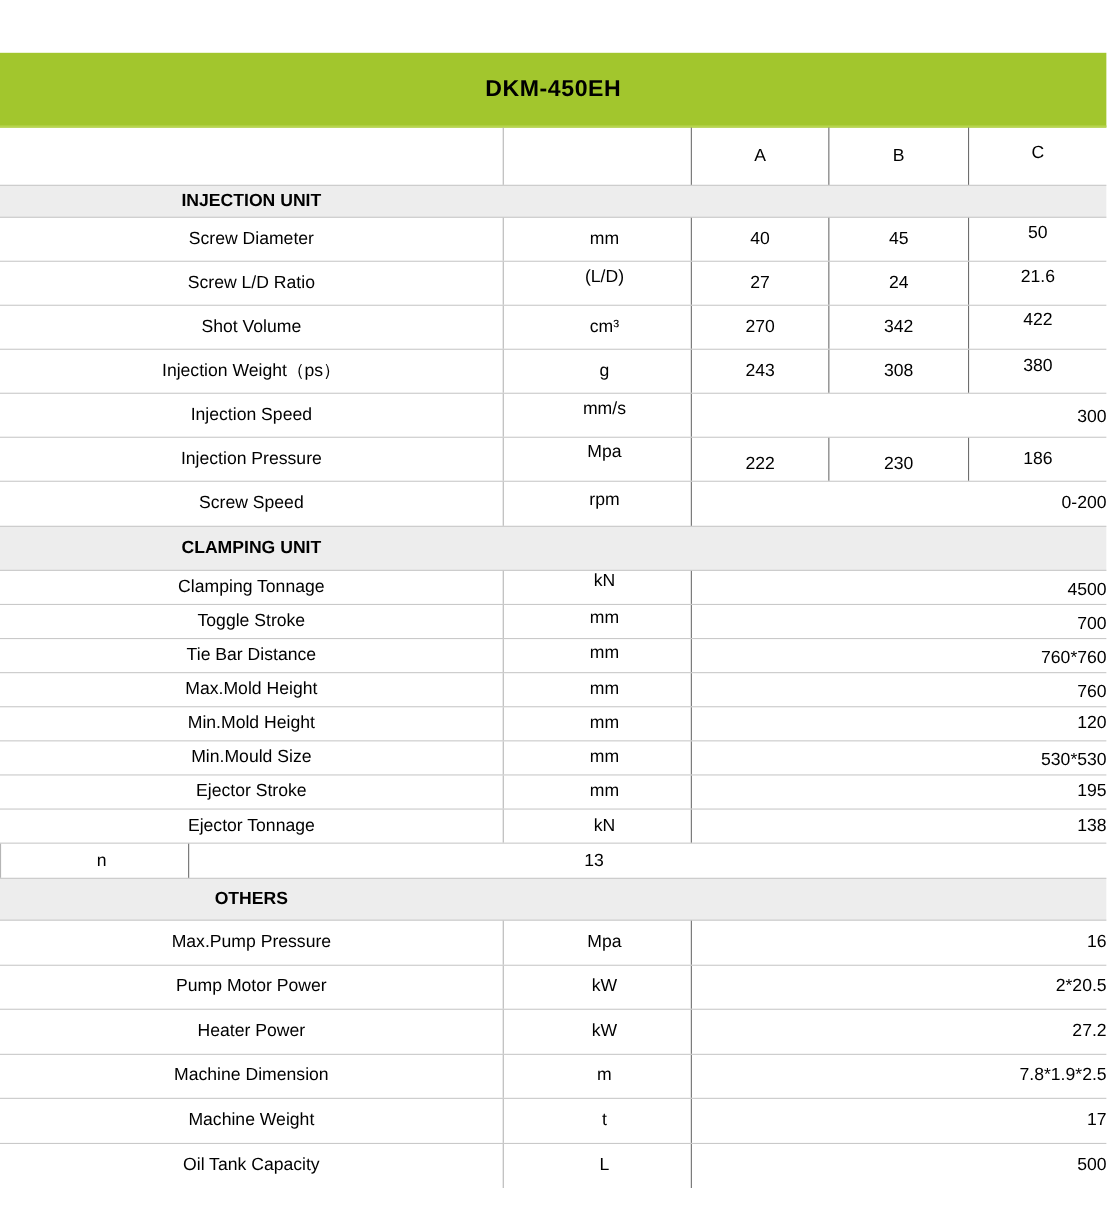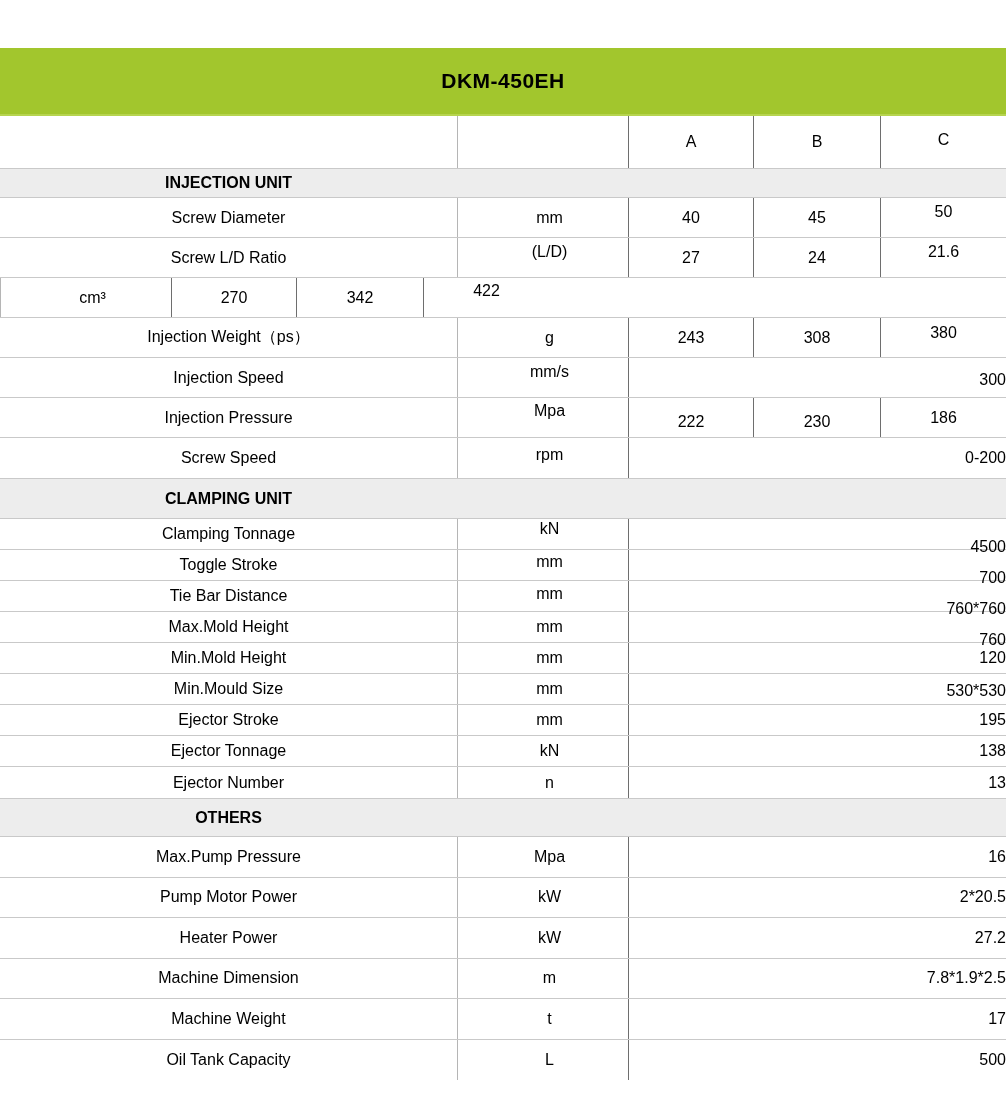--- a/index.html
+++ b/index.html
@@ -43,21 +43,21 @@
     display:flex;box-sizing:border-box;font-size:16px;
     border-bottom:1px solid var(--hline);
   }
   .s0 .row{height:40px}
   .s1 .row{height:31px}
   .s2 .row{height:40.5px}
   .row.sec-last{border-bottom:none;}
   .cell span{position:relative;display:inline-block;}
   .u2 span{top:-2px}.u3 span{top:-3px}.u5 span{top:-5px}
   .u6 span{top:-6px}.u7 span{top:-7px}
-  .d2 span{top:2px}.d3 span{top:13px}.d4 span{top:4px}
+  .d2 span{top:2px}.d3 span{top:3px}.d4 span{top:4px}
 </style>
 </head>
 <body>
 
 <div class="top-banner">
   <span class="title">DKM-450EH</span>
 </div>
 
 <div class="header-row">
   <div class="cell col-label"></div>
@@ -106,20 +106,23 @@
           <span>27</span>
         </div>
         <div class="cell col-b">
           <span>24</span>
         </div>
         <div class="cell col-c u6">
           <span>21.6</span>
         </div>
       </div>
       <div class="row">
+        <div class="cell col-label">
+          <span>Shot Volume</span>
+        </div>
         <div class="cell col-unit">
           <span>cm³</span>
         </div>
         <div class="cell col-a">
           <span>270</span>
         </div>
         <div class="cell col-b">
           <span>342</span>
         </div>
         <div class="cell col-c u7">
@@ -269,23 +272,20 @@
           <span>Ejector Tonnage</span>
         </div>
         <div class="cell col-unit">
           <span>kN</span>
         </div>
         <div class="cell col-merged">
           <span>138</span>
         </div>
       </div>
       <div class="row sec-last">
-        <div class="cell col-label">
-          <span>Ejector Number</span>
-        </div>
         <div class="cell col-unit">
           <span>n</span>
         </div>
         <div class="cell col-merged">
           <span>13</span>
         </div>
       </div>
     </div>
     <div class="band b2">
       <span class="band-label">OTHERS</span>

